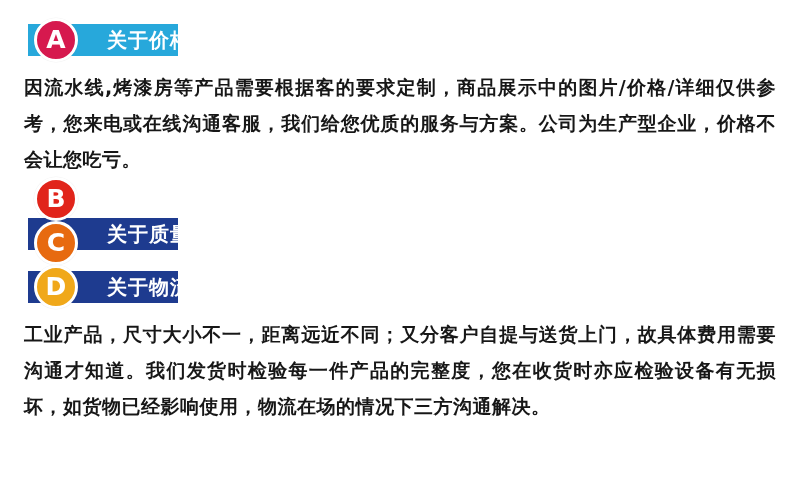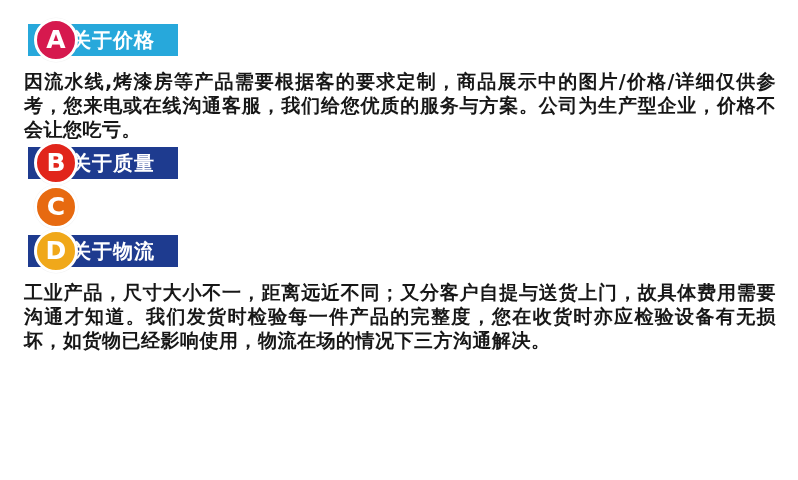--- a/index.html
+++ b/index.html
@@ -23,21 +23,21 @@
     margin-left: 4px;
   }
   .title-bar {
     position: absolute;
     left: 0;
     top: 6px;
     width: 150px;
     height: 32px;
     display: flex;
     align-items: center;
-    padding-left: 43px;
+    padding-left: 79px;
   }
   .title-bar .title {
     color: #ffffff;
     font-size: 20px;
     font-weight: bold;
     letter-spacing: 1px;
     white-space: nowrap;
     line-height: 1;
   }
   .badge {
@@ -58,21 +58,21 @@
     font-size: 25px;
     font-weight: bold;
     line-height: 1;
     transform: translateY(-1px);
   }
   .body-text {
     margin-top: 7px;
     width: 752px;
     font-size: 19px;
     font-weight: bold;
-    line-height: 24px;
+    line-height: 36px;
     color: #171717;
     letter-spacing: 0.5px;
     text-align: justify;
   }
 </style>
 </head>
 <body>
 
 <div class="page">
 
@@ -83,21 +83,21 @@
       </div>
       <div class="badge" style="background-color: rgb(214, 25, 78);">
         <span class="letter">A</span>
       </div>
     </div>
     <p class="body-text">因流水线,烤漆房等产品需要根据客的要求定制，商品展示中的图片/价格/详细仅供参考，您来电或在线沟通客服，我们给您优质的服务与方案。公司为生产型企业，价格不会让您吃亏。</p>
   </section>
 
   <section class="faq-section">
     <div class="section-header">
-      <div class="title-bar" style="background-color: rgb(30, 59, 143);">
+      <div class="title-bar" style="background-color: rgb(30, 59, 143); margin-top: 35px;">
         <span class="title">关于质量</span>
       </div>
       <div class="badge" style="background-color: rgb(225, 37, 27);">
         <span class="letter">B</span>
       </div>
     </div>
   </section>
 
   <section class="faq-section">
     <div class="section-header">

